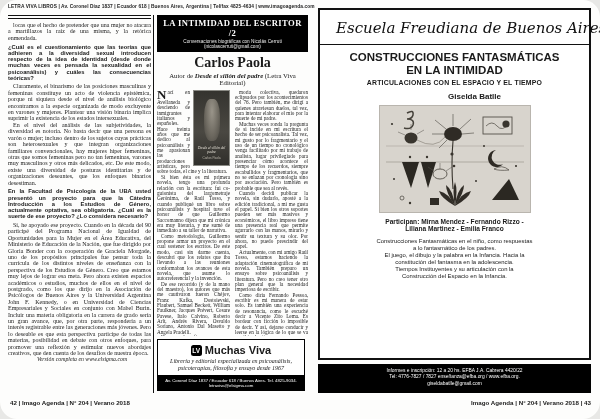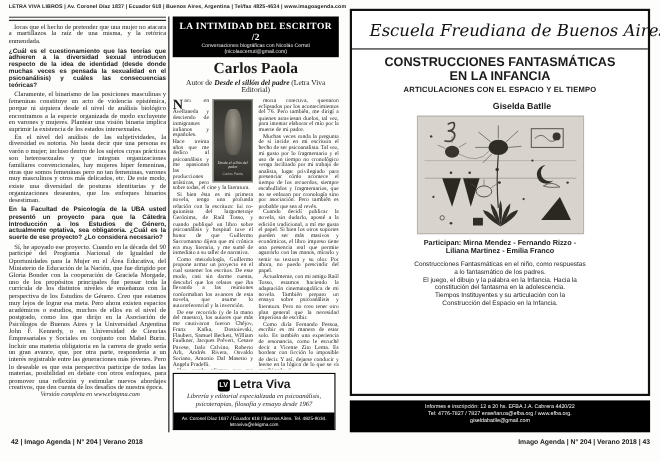--- a/index.html
+++ b/index.html
@@ -1,17 +1,17 @@
 <!DOCTYPE html>
 <html><head>
 <meta charset="utf-8">
 <style>
   html,body{margin:0;padding:0;background:#e8e8e6;}
   .spread{position:relative;width:600px;height:419px;background:#fdfdfc;overflow:hidden;
-          font-family:"Liberation Serif",serif;color:#1a1a1a;}
+          font-family:"Liberation Serif",serif;color:#1a1a1a;border-radius:17px;}
   
   .lp-header{position:absolute;left:8px;top:4px;width:310px;
              font:bold 4.8px "Liberation Sans",sans-serif;color:#222;letter-spacing:.1px;}
   .col1{position:absolute;left:8px;top:15px;width:143px;height:380px;overflow:hidden;
         font-size:6px;line-height:6.4px;text-align:justify;}
   .rule-double{height:2px;border-top:1.8px solid #111;border-bottom:.8px solid #111;margin-bottom:3px;}
   .col1 p{margin:0;text-indent:5px;}
   .col1 p.p-bold{font-family:"Liberation Sans",sans-serif;font-weight:bold;font-size:5.8px;
                  line-height:6.2px;margin:2.5px 0;text-indent:0;}
   .version-note{margin-top:3px;font-style:italic;font-size:5.8px;text-align:center;}
@@ -119,21 +119,21 @@
           <p>Muchas veces ronda la pregunta de si incide en mi escritura el hecho de ser psicoanalista. Tal vez, mi gusto por lo fragmentario y el uso de un tiempo no cronológico venga facilitado por mi trabajo de analista, lugar privilegiado para presenciar cómo acontece el tiempo de los recuerdos, siempre escabullidos y fragmentarios, que no se enlazan por cronología sino por asociación. Pero también es probable que sea al revés.</p>
           <p>Cuando decidí publicar la novela, sin dudarlo, aposté a la edición tradicional, a mí me gusta el papel. Si bien los otros soportes pueden ser más masivos y económicos, el libro impreso tiene una presencia real que permite agarrarlo con las manos, mirarlo y sentir su textura y su olor. Por ahora, no puedo prescindir del papel.</p>
           <p>Actualmente, con mi amigo Raúl Tosso, estamos haciendo la adaptación cinematográfica de mi novela. También preparo un ensayo sobre psicoanálisis y literatura. Pero no creo tener otro plan general que la necesidad imperiosa de escribir.</p>
           <p>Como diría Fernando Pessoa, escribir es mi manera de estar solo. Es también una experiencia de resonancia, como le escuché decir a Vicente Zito Lema. Es bordear con ficción lo imposible de decir. Y así, dejarse conducir y leerse en la lógica de lo que se va escribiendo. //</p>
         </div>
     </div>
 
     <div class="ad-box">
       <div class="ad-logo-row">
         <div class="lv-mark">LV</div>
-        <div class="lv-text">Letra Viva</div>
+        <div class="lv-text">Muchas Viva</div>
       </div>
       <div class="ad-line">Librería y editorial especializada en psicoanálisis,</div>
       <div class="ad-line">psicoterapias, filosofía y ensayo desde 1967</div>
       <div class="ad-strip">Av. Coronel Díaz 1837 / Ecuador 618 / Buenos Aires. Tel. 4825-9034. letraviva@elsigma.com</div>
     </div>
   </div>
 
   <div class="lp-footer">42 | Imago Agenda | N° 204 | Verano 2018</div>
 
   <div class="rp-border">
@@ -153,21 +153,21 @@
         <line x1="17.4" y1="16" x2="19.6" y2="16" stroke="#111" stroke-width="1.2"></line>
         <circle cx="14" cy="16.8" r="0.9" fill="#111"></circle>
           <circle cx="23" cy="16.8" r="0.9" fill="#111"></circle>
         <path d="M12 20.5 q6.5 7.5 13 0 q-2 6.5 -6.5 6.5 q-4.5 0 -6.5 -6.5 Z" fill="#111"></path>
       </svg>
       <div class="rp-script">Escuela Freudiana de Buenos Aires</div>
     </div>
 
     <div class="rp-title">
       <div>CONSTRUCCIONES FANTASMÁTICAS</div>
-      <div>EN LA INFANCIA</div>
+      <div>EN LA INTIMIDAD</div>
     </div>
     <div class="rp-subtitle">ARTICULACIONES CON EL ESPACIO Y EL TIEMPO</div>
     <div class="rp-speaker">Giselda Batlle</div>
 
     <div class="artwork">
       <svg width="150" height="106" viewBox="0 0 150 106">
         <rect width="150" height="106" fill="#d8d4cd"></rect>
         <line x1="6" y1="40" x2="144" y2="40" stroke="#a09b92" stroke-width="0.5"></line>
         <line x1="6" y1="56" x2="144" y2="56" stroke="#938e85" stroke-width="0.6"></line>
         <path d="M27 7 q7 -4 6 2 q-1 4 -6 4 q8 0 6 6 q-2 5 -9 3" fill="none" stroke="#45413a" stroke-width="1.5"></path>

